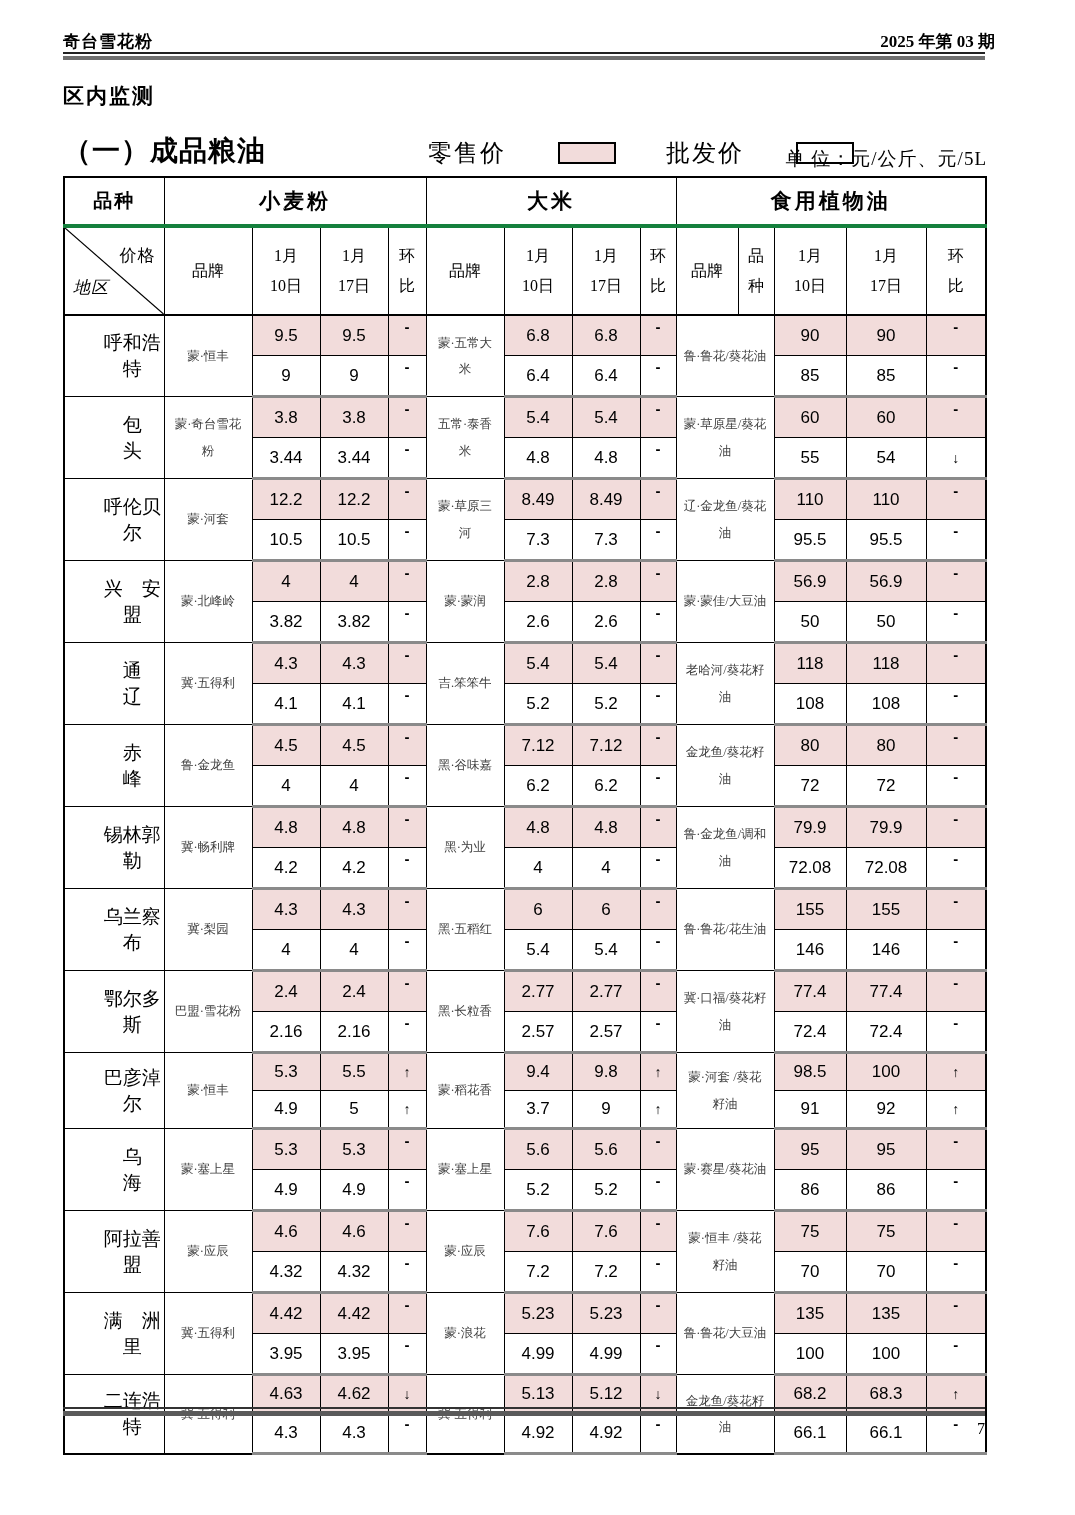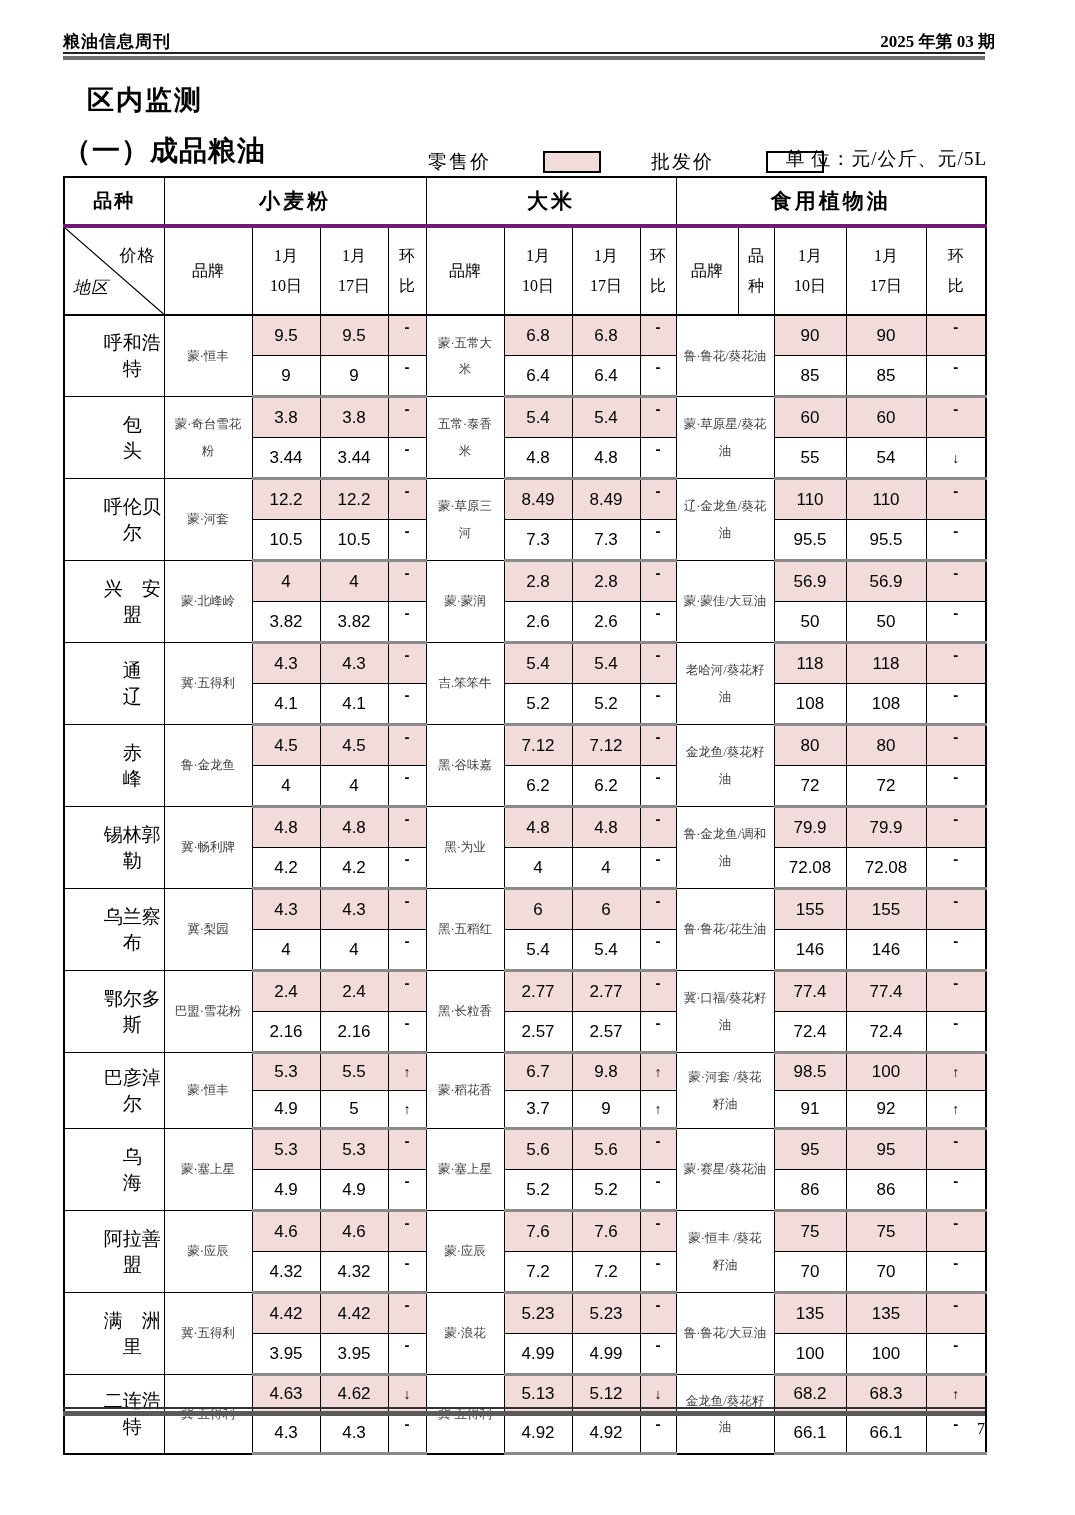--- a/index.html
+++ b/index.html
@@ -5,55 +5,55 @@
   html,body{margin:0;padding:0;background:#fff;}
   body{
     width:1075px;height:1515px;position:relative;
     font-family:"Liberation Serif","DejaVu Serif",serif;color:#000;
   }
   
   .hdr-left{position:absolute;left:63px;top:30px;font-size:17px;font-weight:bold;letter-spacing:1px;}
   .hdr-right{position:absolute;right:80px;top:30px;font-size:17px;font-weight:bold;}
   .hdr-rule-thin{position:absolute;left:63px;top:52px;width:922px;height:2px;background:#222;}
   .hdr-rule-thick{position:absolute;left:63px;top:56px;width:922px;height:4px;background:#6f6f6f;}
-  .sec-title{position:absolute;left:63px;top:82px;font-size:27px;font-weight:bold;letter-spacing:2px;margin-left:24px;}
+  .sec-title{position:absolute;left:63px;top:82px;font-size:21px;font-weight:bold;letter-spacing:2px;}
   .sub-title{position:absolute;left:63px;top:132px;font-size:28px;font-weight:bold;letter-spacing:1px;}
-  .legend{position:absolute;left:428px;top:149px;height:26px;display:flex;align-items:center;font-size:19px;gap:40px;}
+  .legend{position:absolute;left:428px;top:140px;height:26px;display:flex;align-items:center;font-size:24px;gap:40px;}
   .legend .lab{letter-spacing:2px;}
   .swatch{width:58px;height:22px;border:2px solid #000;margin:0 10px 0 12px;box-sizing:border-box;}
   .swatch.pink{background:#f2dcdb;}
   .swatch.white{background:#fff;}
   .unit{position:absolute;right:88px;top:146px;font-size:19px;letter-spacing:1px;}
   .ftr-rule-thin{position:absolute;left:63px;top:1407px;width:922px;height:2px;background:#333;}
   .ftr-rule-thick{position:absolute;left:63px;top:1411px;width:922px;height:5px;background:#5a5a5a;}
   .pagenum{position:absolute;right:90px;top:1420px;font-size:16px;}
 
   
   .tblwrap{position:absolute;left:63px;top:176px;}
   table{border-collapse:collapse;table-layout:fixed;width:922px;border:2px solid #000;}
   th,td{border:1px solid #000;padding:0;text-align:center;vertical-align:middle;overflow:hidden;}
-  tr.h1 th{height:46px;font-size:21px;font-weight:bold;letter-spacing:3px;border-bottom:4px solid #701a75;}
+  tr.h1 th{height:46px;font-size:21px;font-weight:bold;letter-spacing:3px;border-bottom:4px solid #15803d;}
   tr.h1 th.corner-top{font-size:19px;letter-spacing:2px;}
   tr.h2 th{height:86px;font-weight:normal;font-size:16px;line-height:1.9;border-bottom:2px solid #000;}
   th.corner-diag{position:relative;}
   th.corner-diag .tr{position:absolute;top:12px;right:8px;font-size:17px;letter-spacing:1px;}
   th.corner-diag .bl{position:absolute;bottom:10px;left:8px;font-size:17px;letter-spacing:1px;font-style:italic;}
   td.region{font-size:19px;padding-left:36px;}
   td.brand{font-size:12.5px;color:#3d3d3d;line-height:2.1;padding:0 7px;}
   td.val{height:36px;font-size:17px;font-family:"Liberation Sans","DejaVu Sans",sans-serif;}
   tr.retail td.val{background:#f2dcdb;}
   td.hb{font-family:"Liberation Sans","DejaVu Sans",sans-serif;font-size:14px;}
   td.hb.is-dash{vertical-align:top;padding-top:3px;font-weight:bold;font-size:15px;line-height:1;}
   tr.wholesale td{border-bottom:3px solid #8a8a8a;}
   tr.retail td{border-bottom:1px solid #000;}
 </style>
 </head>
 <body>
 
-<div class="hdr-left">粮油信息周刊</div>
+<div class="hdr-left">奇台雪花粉</div>
 <div class="hdr-right">2025 年第 03 期</div>
 <div class="hdr-rule-thin"></div>
 <div class="hdr-rule-thick"></div>
 
 <div class="sec-title">区内监测</div>
 <div class="sub-title">（一）成品粮油</div>
 
 <div class="legend">
   <span class="lab">零售价</span>
   <span class="swatch pink"></span>
@@ -345,21 +345,21 @@
           <td class="val">72.4</td>
           <td class="val hb is-dash">-</td>
         </tr>
         <tr class="retail">
           <td class="region" rowspan="2">巴彦淖尔</td>
           <td class="brand" rowspan="2" colspan="1">蒙·恒丰</td>
           <td class="val">5.3</td>
           <td class="val">5.5</td>
           <td class="val hb">↑</td>
           <td class="brand" rowspan="2" colspan="1">蒙·稻花香</td>
-          <td class="val">6.7</td>
+          <td class="val">9.4</td>
           <td class="val">9.8</td>
           <td class="val hb">↑</td>
           <td class="brand" rowspan="2" colspan="2">蒙·河套 /葵花籽油</td>
           <td class="val">98.5</td>
           <td class="val">100</td>
           <td class="val hb">↑</td>
         </tr>
         <tr class="wholesale">
           <td class="val">4.9</td>
           <td class="val">5</td>

